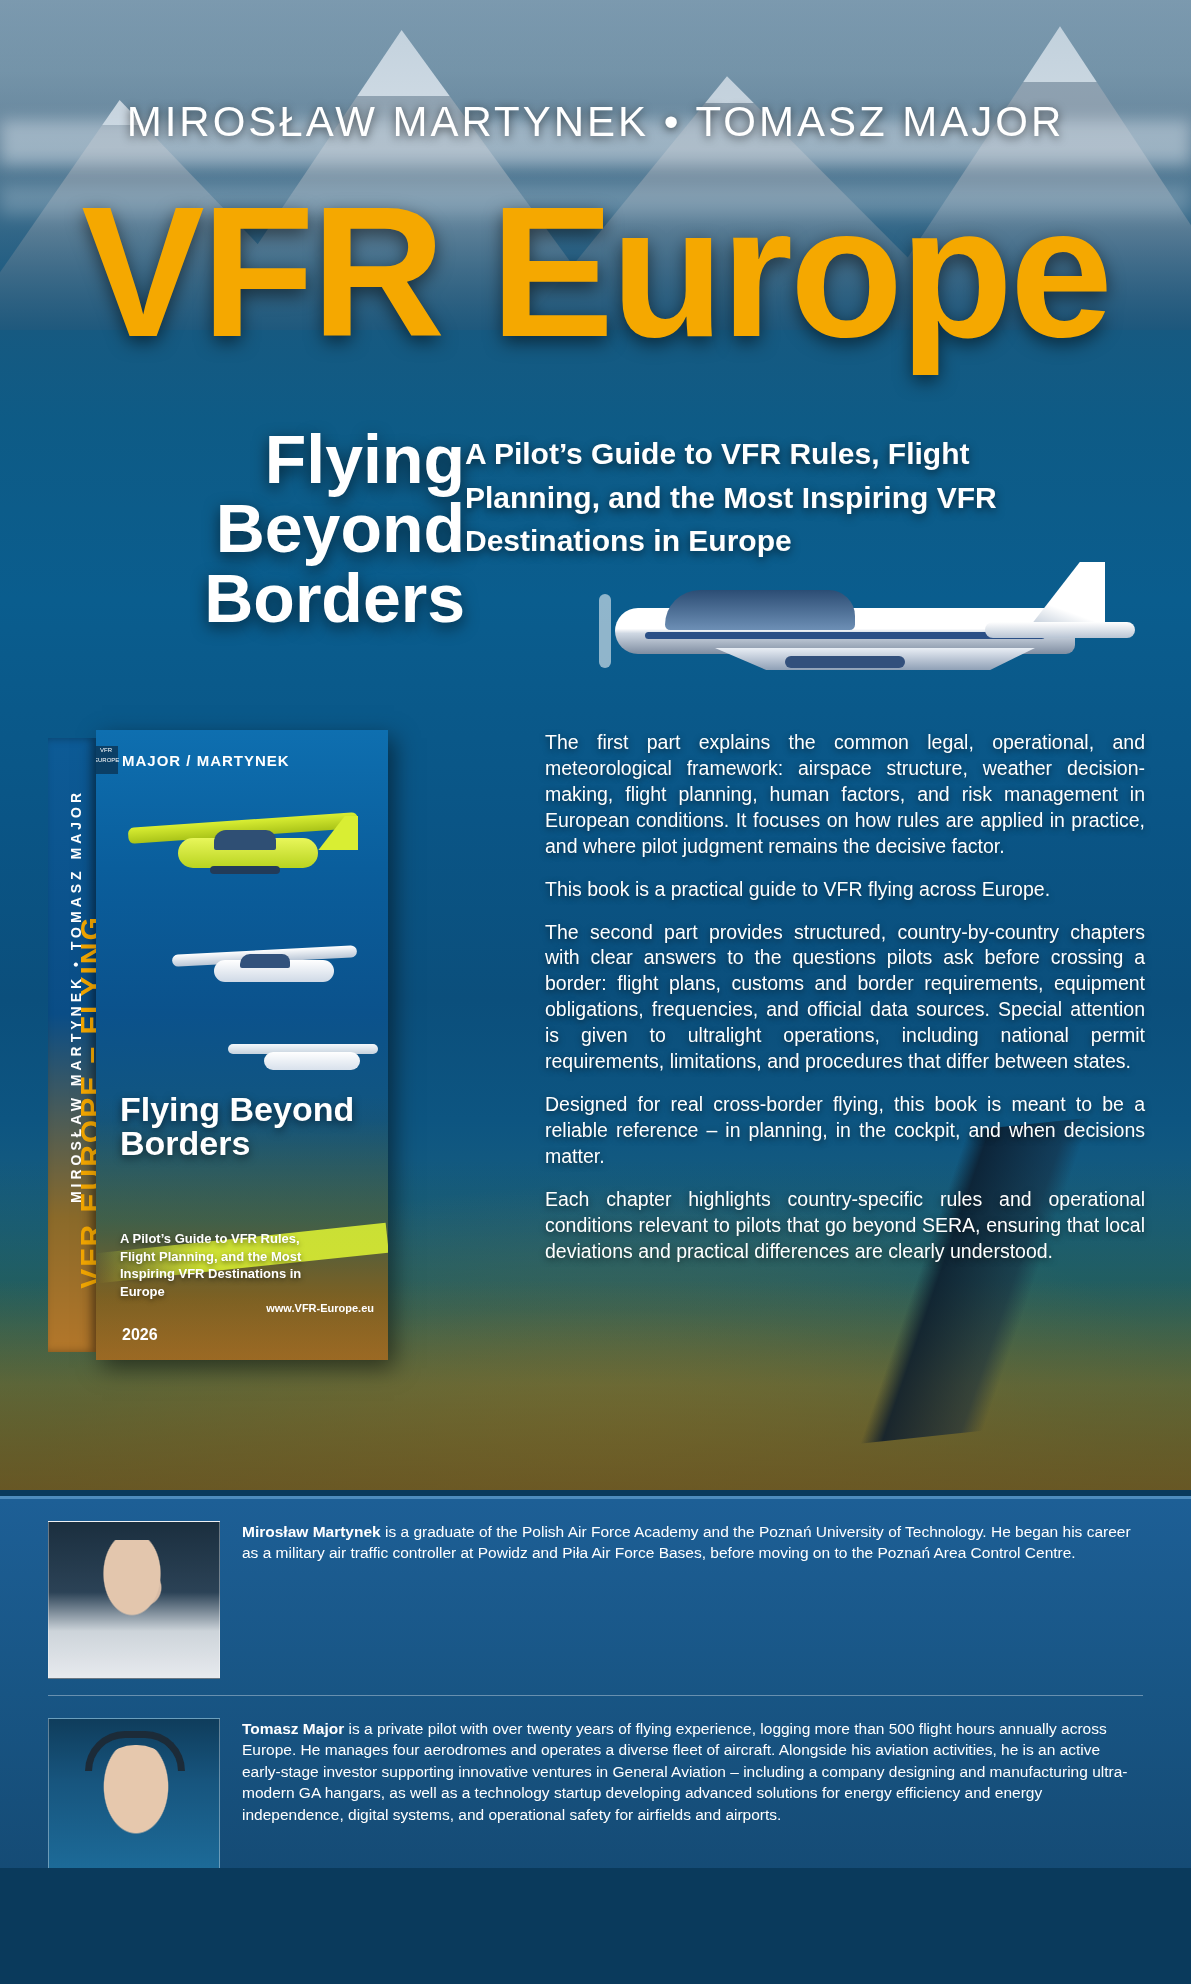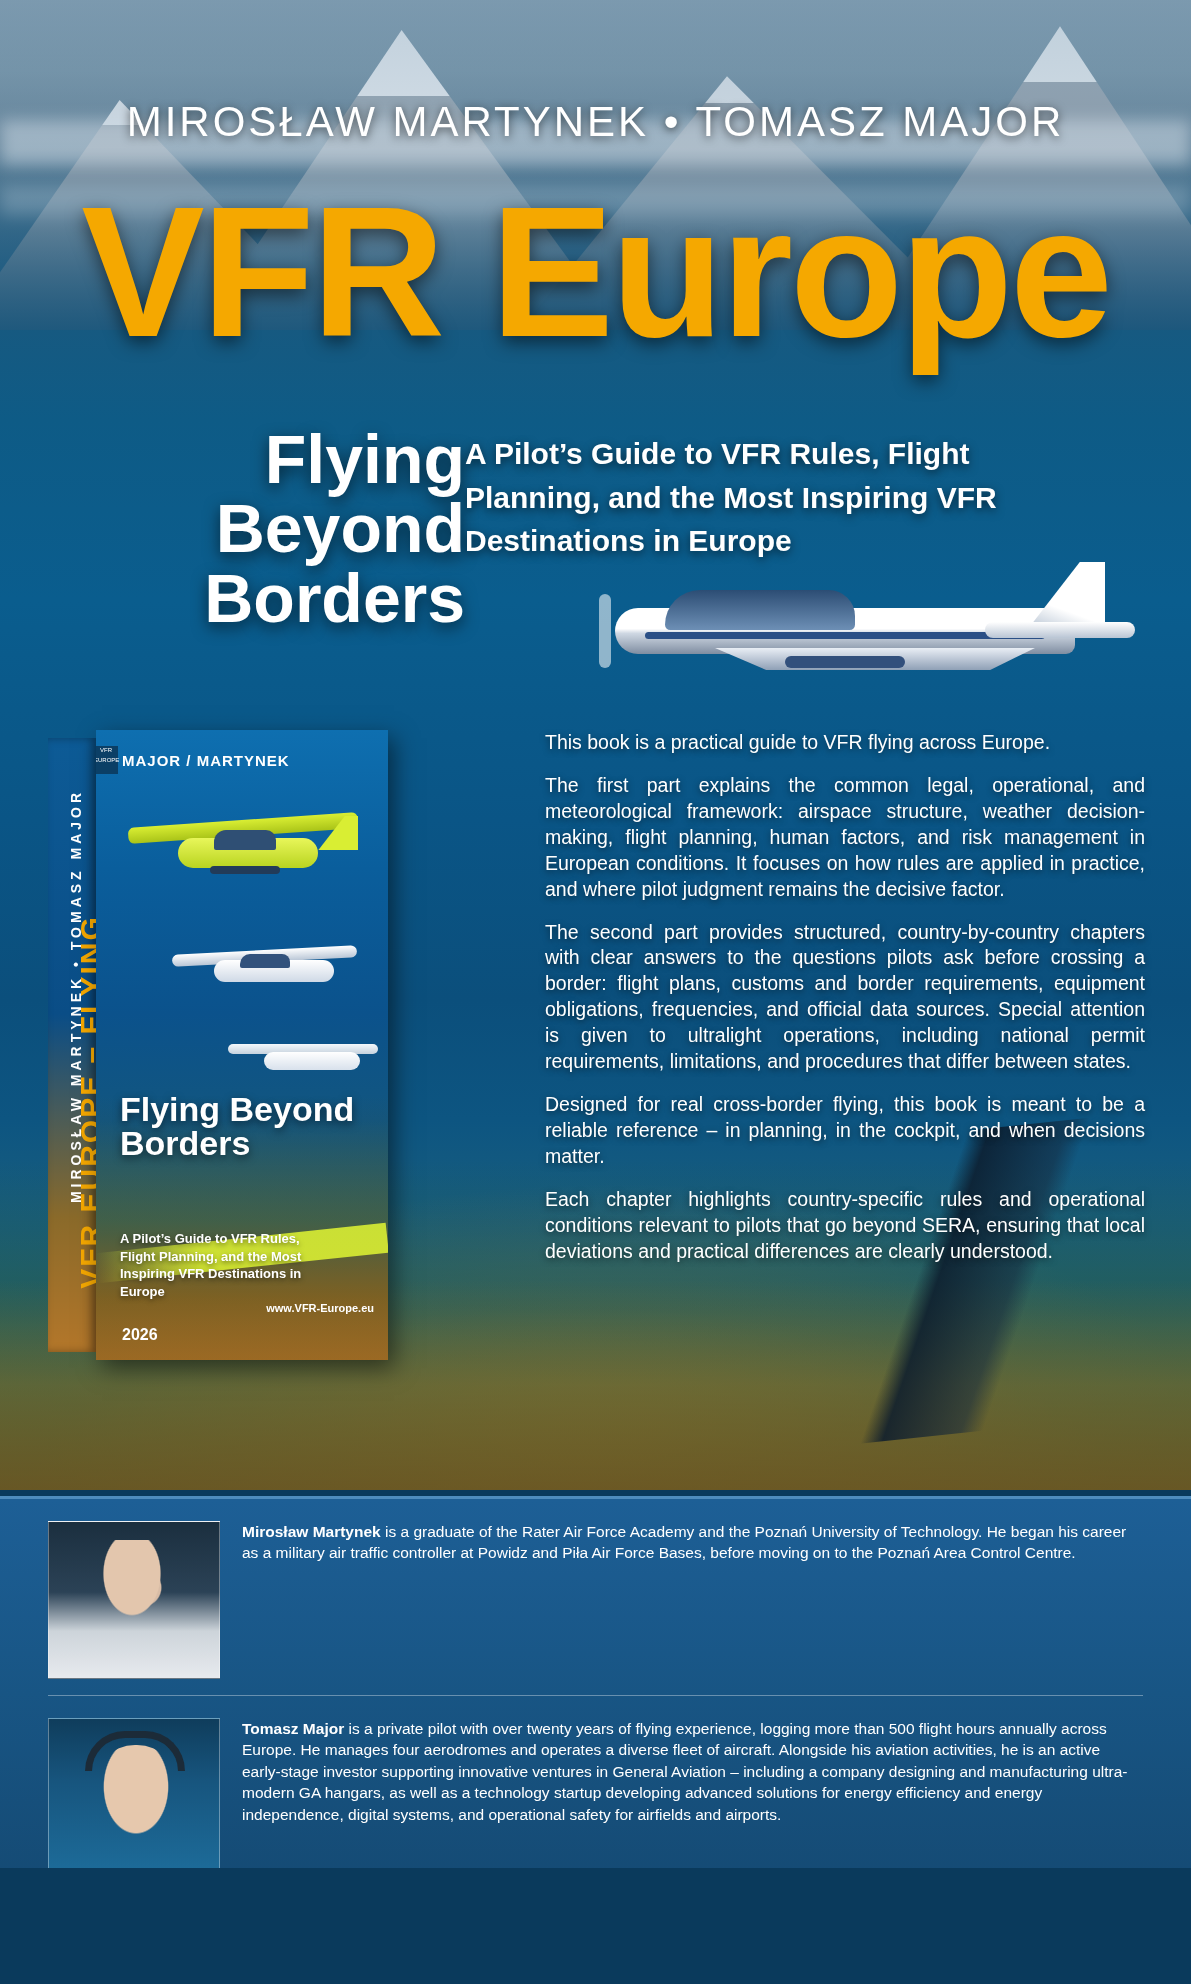--- a/index.html
+++ b/index.html
@@ -313,34 +313,34 @@
 
       <div class="bc-stripe"></div>
       <div class="bc-title">Flying Beyond Borders</div>
       <div class="bc-sub">A Pilot’s Guide to VFR Rules, Flight Planning, and the Most Inspiring VFR Destinations in Europe</div>
       <div class="bc-url">www.VFR-Europe.eu</div>
       <div class="bc-year">2026</div>
     </div>
   </div>
 
   <div class="desc">
+    <p>The first part explains the common legal, operational, and meteorological framework: airspace structure, weather decision-making, flight planning, human factors, and risk management in European conditions. It focuses on how rules are applied in practice, and where pilot judgment remains the decisive factor.</p>
     <p>This book is a practical guide to VFR flying across Europe.</p>
-    <p>The first part explains the common legal, operational, and meteorological framework: airspace structure, weather decision-making, flight planning, human factors, and risk management in European conditions. It focuses on how rules are applied in practice, and where pilot judgment remains the decisive factor.</p>
     <p>The second part provides structured, country-by-country chapters with clear answers to the questions pilots ask before crossing a border: flight plans, customs and border requirements, equipment obligations, frequencies, and official data sources. Special attention is given to ultralight operations, including national permit requirements, limitations, and procedures that differ between states.</p>
     <p>Designed for real cross-border flying, this book is meant to be a reliable reference – in planning, in the cockpit, and when decisions matter.</p>
     <p>Each chapter highlights country-specific rules and operational conditions relevant to pilots that go beyond SERA, ensuring that local deviations and practical differences are clearly understood.</p>
   </div>
 
 
   <div class="bios">
 
     <div class="bio">
       <div class="bio-photo p1"></div>
       <div class="bio-text">
-        <p><span class="bio-name">Mirosław Martynek</span><span> is a graduate of the Rater Air Force Academy and the Poznań University of Technology. He began his career as a military air traffic controller at Powidz and Piła Air Force Bases, before moving on to the Poznań Area Control Centre.</span></p>
+        <p><span class="bio-name">Mirosław Martynek</span><span> is a graduate of the Polish Air Force Academy and the Poznań University of Technology. He began his career as a military air traffic controller at Powidz and Piła Air Force Bases, before moving on to the Poznań Area Control Centre.</span></p>
       </div>
     </div>
 
     <div class="bio-sep"></div>
 
     <div class="bio">
       <div class="bio-photo p2">
         <div class="headset"></div>
       </div>
       <div class="bio-text">

